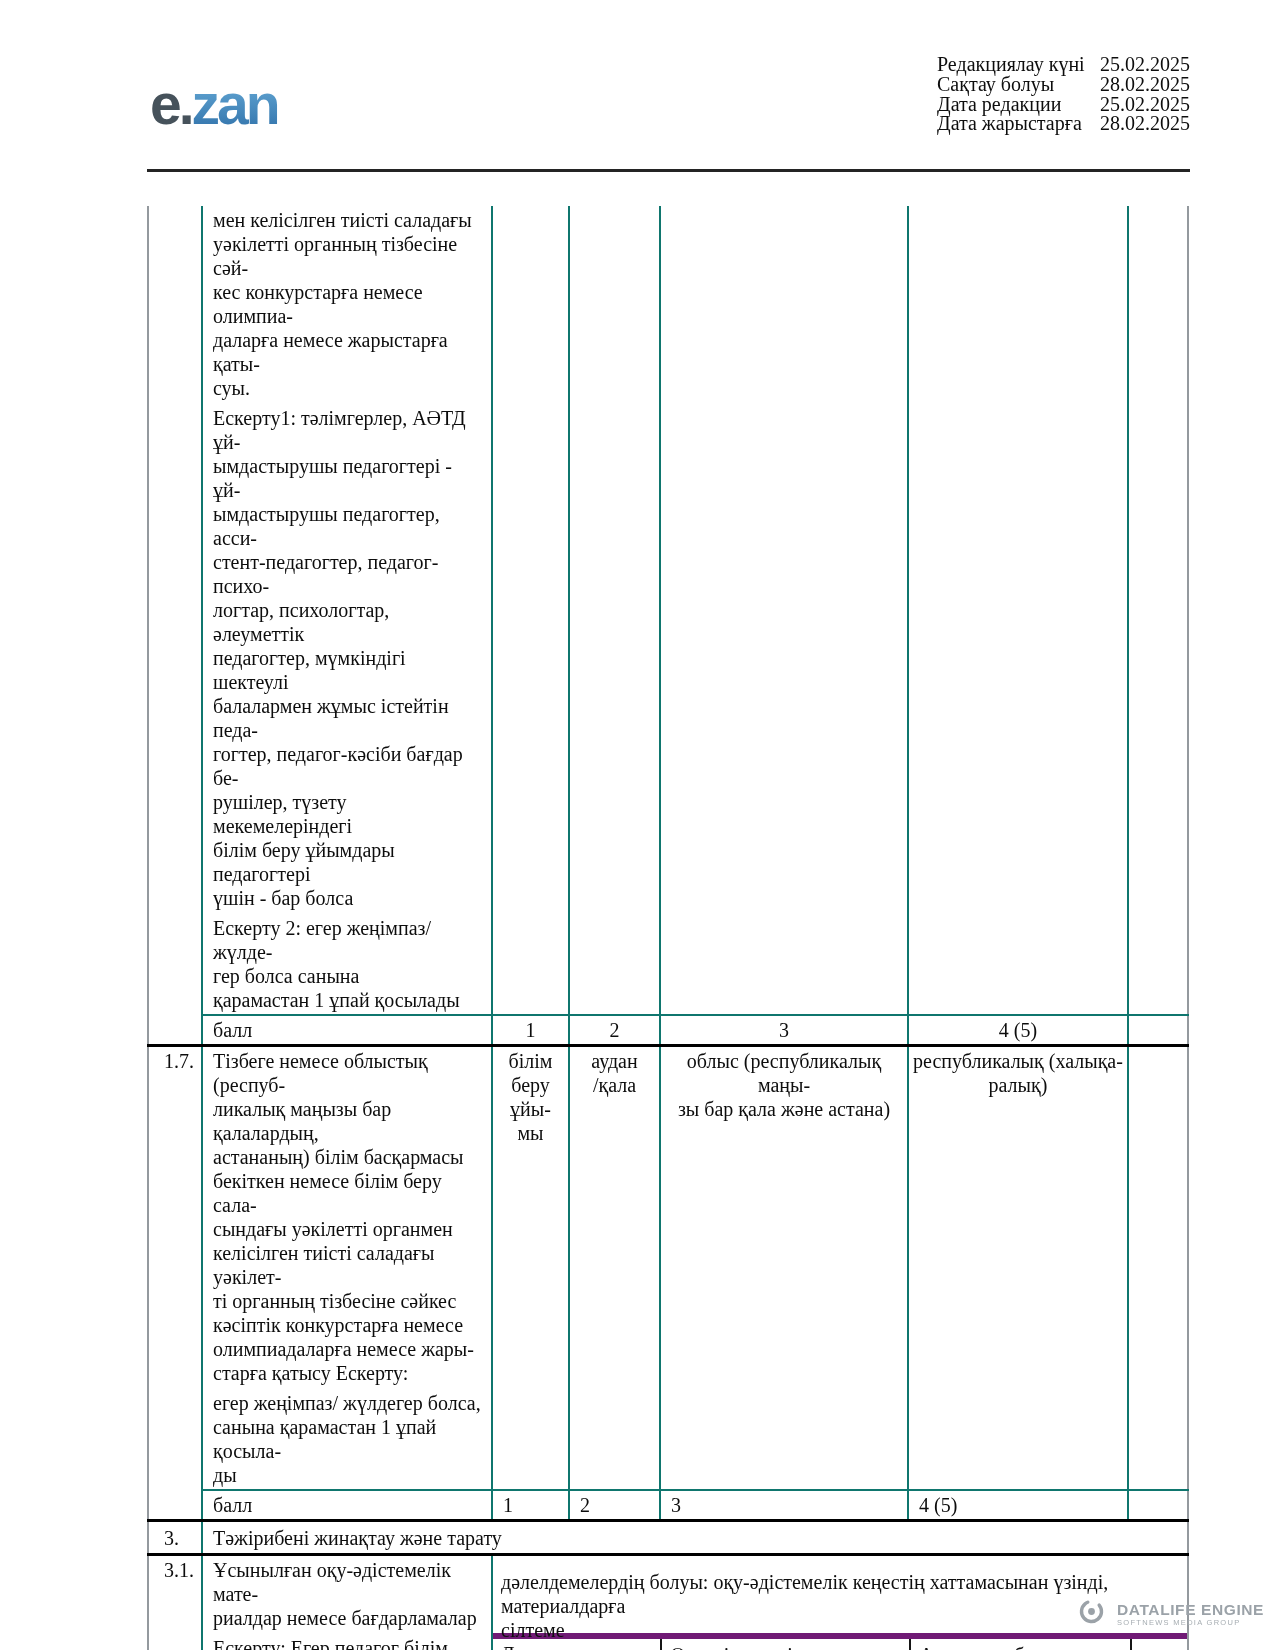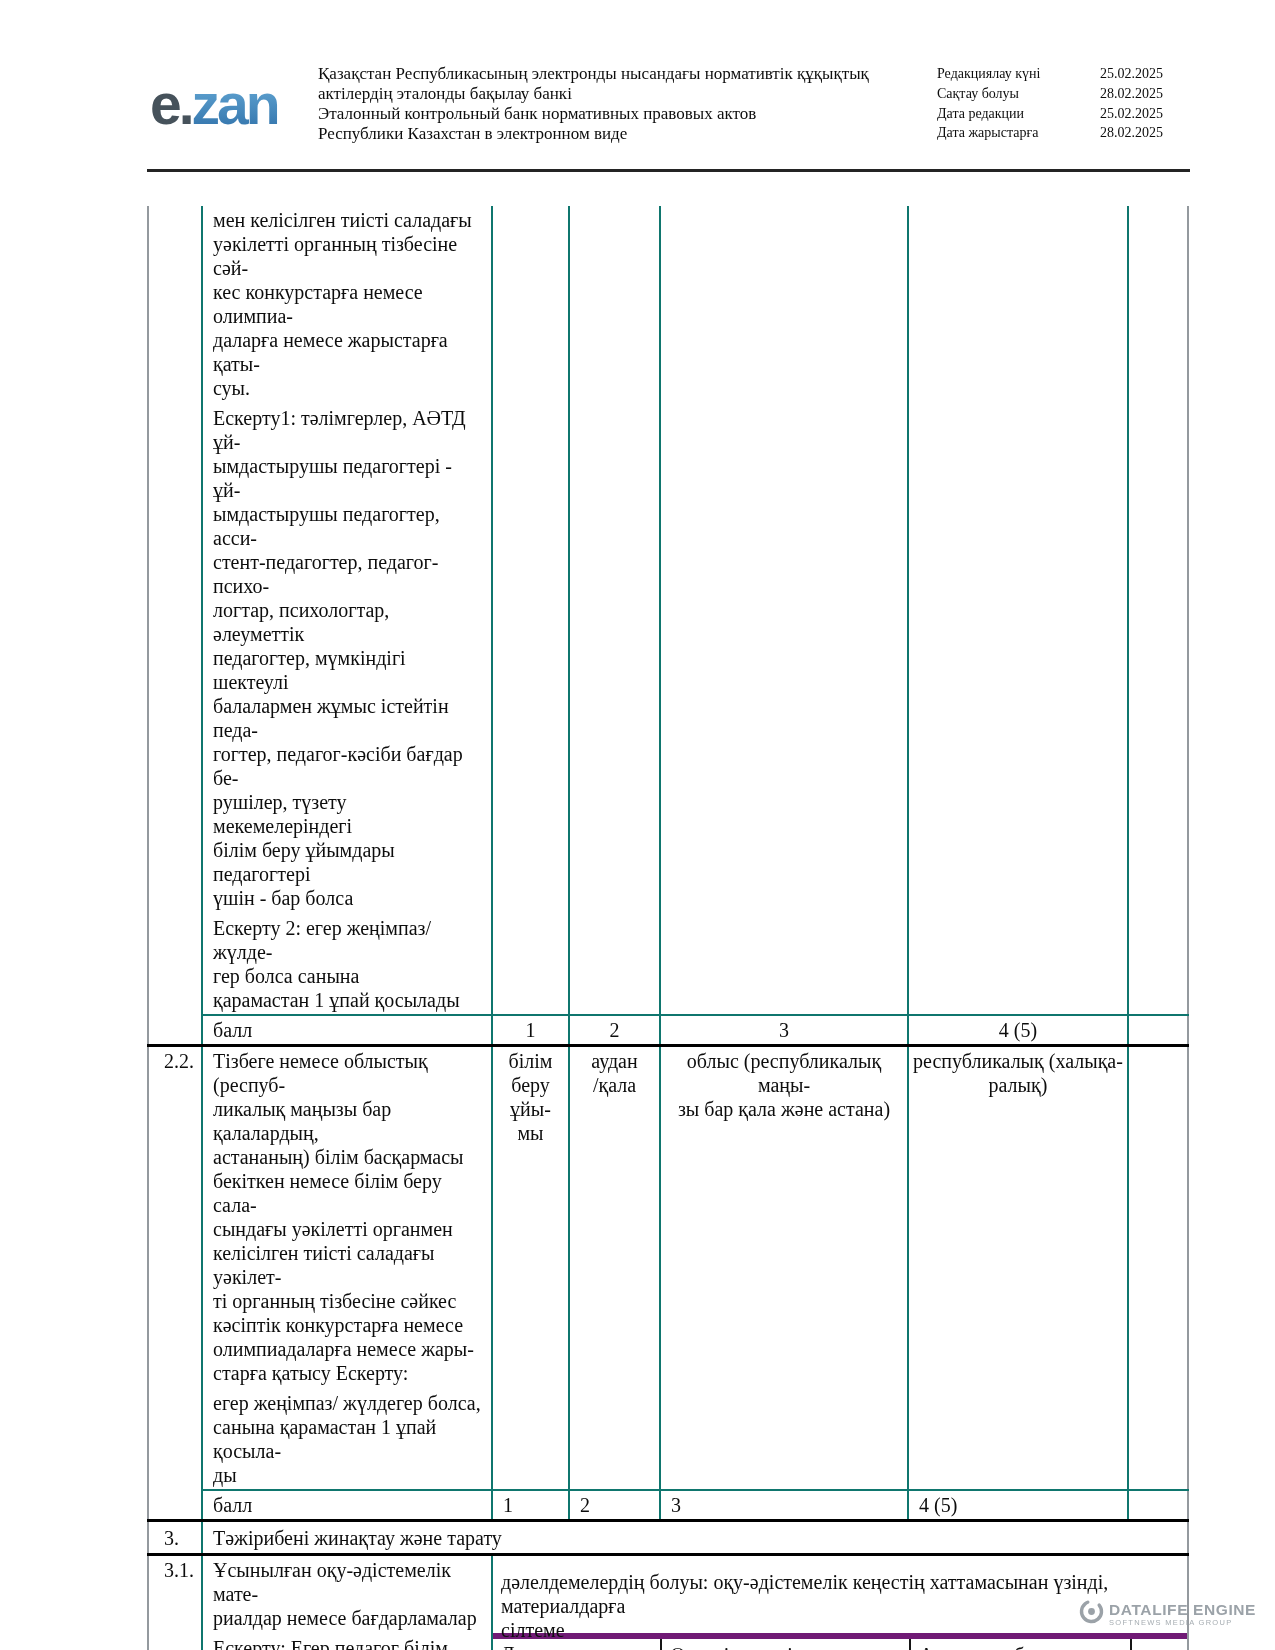--- a/index.html
+++ b/index.html
@@ -7,21 +7,21 @@
         font-family:"Liberation Serif","DejaVu Serif",serif;color:#0d0d0d;border-radius:24px;}
 
   
   #logo{position:absolute;left:150px;top:78px;font-family:"Liberation Sans",sans-serif;
         font-weight:700;font-size:57px;line-height:52px;letter-spacing:-3px;}
   #logo .lg-e{color:#46525b;}
   #logo .lg-zan{color:#3e86c0;background:linear-gradient(180deg,#6db1dc 0%,#2d6ea7 100%);
         -webkit-background-clip:text;background-clip:text;-webkit-text-fill-color:transparent;}
   #bank-title{position:absolute;left:318px;top:64px;font-size:17px;line-height:20px;
         white-space:pre-line;width:560px;}
-  #dates{position:absolute;left:937px;top:64px;font-size:14px;line-height:19.8px;}
+  #dates{position:absolute;left:937px;top:55px;font-size:20px;line-height:19.8px;}
   #dates .drow{display:flex;}
   #dates .dlabel{width:163px;}
   #dates .dvalue{width:90px;font-family:Liberation Serif, serif;}
   #header-rule{position:absolute;left:147px;top:169px;width:1043px;height:3px;background:#242424;}
 
   
   #doc-table-wrap{position:absolute;left:147px;top:206px;}
   table{border-collapse:collapse;table-layout:fixed;}
   #doc-table{width:1040px;}
   #doc-table td{border:2px solid #0f766e;vertical-align:top;
@@ -45,36 +45,32 @@
         white-space:pre-line;font-size:20px;line-height:24px;}
   #nested-table{width:100%;}
   #nested-table td{border:2px solid #161616;font-size:20px;line-height:24px;
         padding:4px 6px 2px 8px;vertical-align:top;overflow:hidden;}
   #nested-table .nl{border-left:none !important;}
   #nested-table .nr{border-right:none !important;}
   #nested-table .nt{border-top:none !important;}
   .lh23{line-height:23px !important;}
 
   
-  #watermark{position:absolute;left:1078px;top:1598px;display:flex;align-items:center;gap:4px;
+  #watermark{position:absolute;left:1078px;top:1598px;display:flex;align-items:center;gap:12px;
         font-family:"Liberation Sans",sans-serif;color:#9ba2a8;}
   #wm-text .wm-title{font-size:15.5px;font-weight:700;letter-spacing:.6px;line-height:17px;}
   #wm-text .wm-sub{font-size:7.5px;letter-spacing:1.3px;line-height:9px;color:#a6adb2;}
 </style>
 </head>
 <body>
 
 <div id="page">
 
   <div id="logo"><span class="lg-e">e.</span><span class="lg-zan">zan</span></div>
 
-  <div id="bank-title">Қазақстан Республикасының электронды нысандағы нормативтік құқықтық
-актілердің эталонды бақылау банкі
-Эталонный контрольный банк нормативных правовых актов
-Республики Казахстан в электронном виде</div>
 
   <div id="dates">
     <div class="drow">
       <div class="dlabel">Редакциялау күні</div>
       <div class="dvalue">25.02.2025</div>
     </div>
     <div class="drow">
       <div class="dlabel">Сақтау болуы</div>
       <div class="dvalue">28.02.2025</div>
     </div>
@@ -136,21 +132,21 @@
     <tr class="score" style="height:30px">
       <td>балл</td>
       <td class="cc">1</td>
       <td class="cc">2</td>
       <td class="cc">3</td>
       <td class="cc">4 (5)</td>
       <td class="edge-r"></td>
     </tr>
 
     <tr style="height:330px">
-      <td class="edge-l bt3 cnum" rowspan="2">2.2.</td>
+      <td class="edge-l bt3 cnum" rowspan="2">1.7.</td>
       <td class="bt3">
         <p>Тізбеге немесе облыстық (респуб-
 ликалық маңызы бар қалалардың,
 астананың) білім басқармасы
 бекіткен немесе білім беру сала-
 сындағы уәкілетті органмен
 келісілген тиісті саладағы уәкілет-
 ті органның тізбесіне сәйкес
 кәсіптік конкурстарға немесе
 олимпиадаларға немесе жары-

